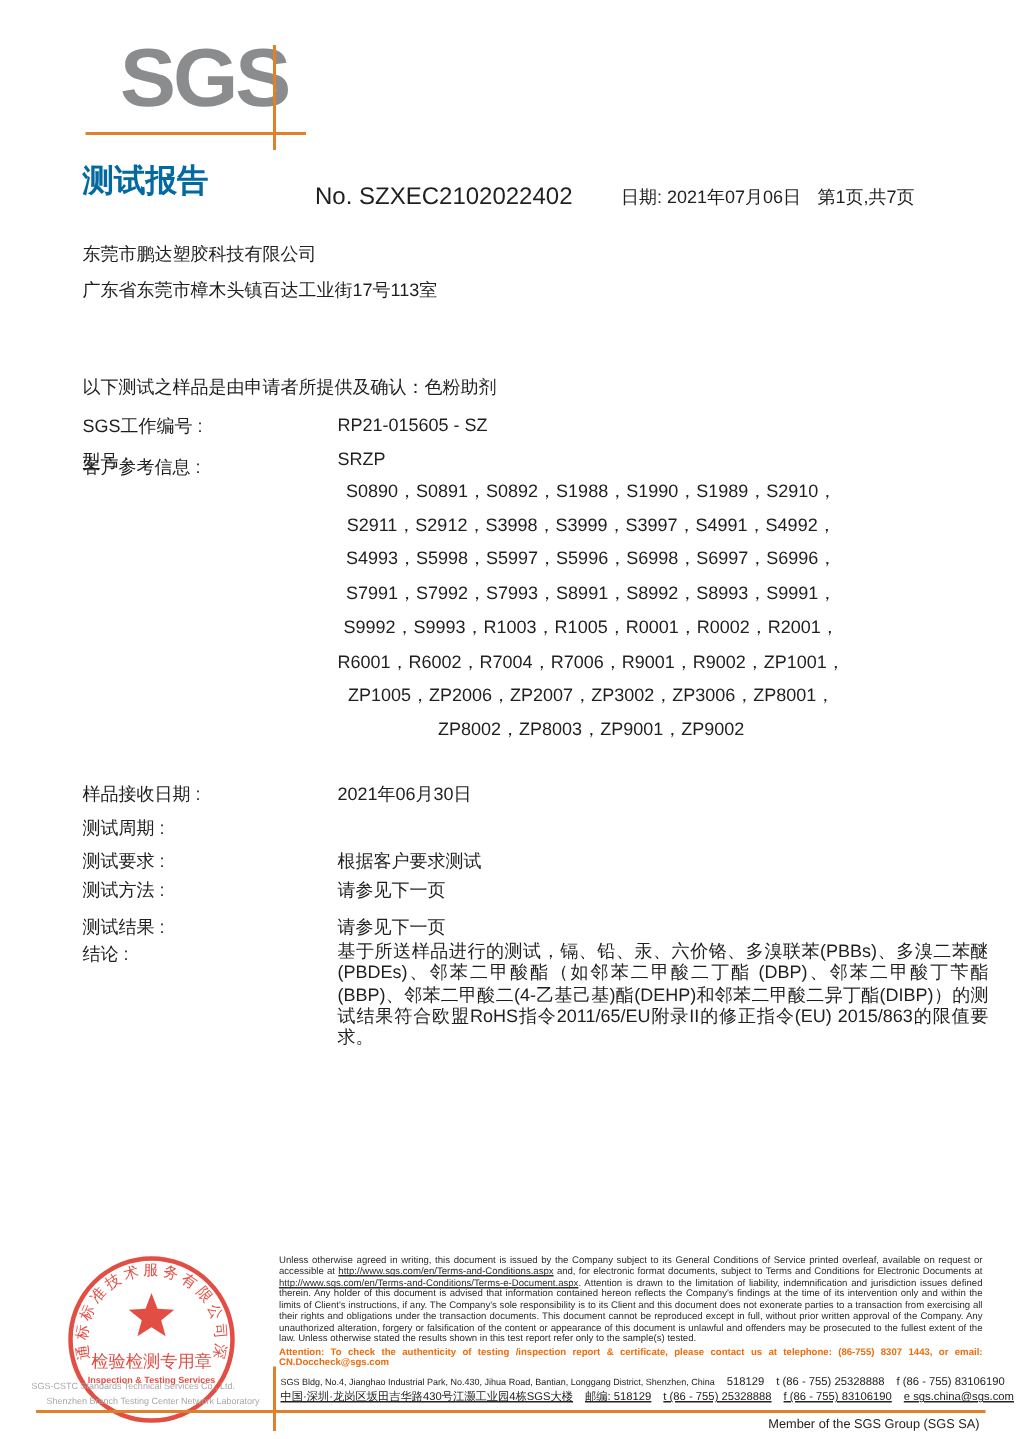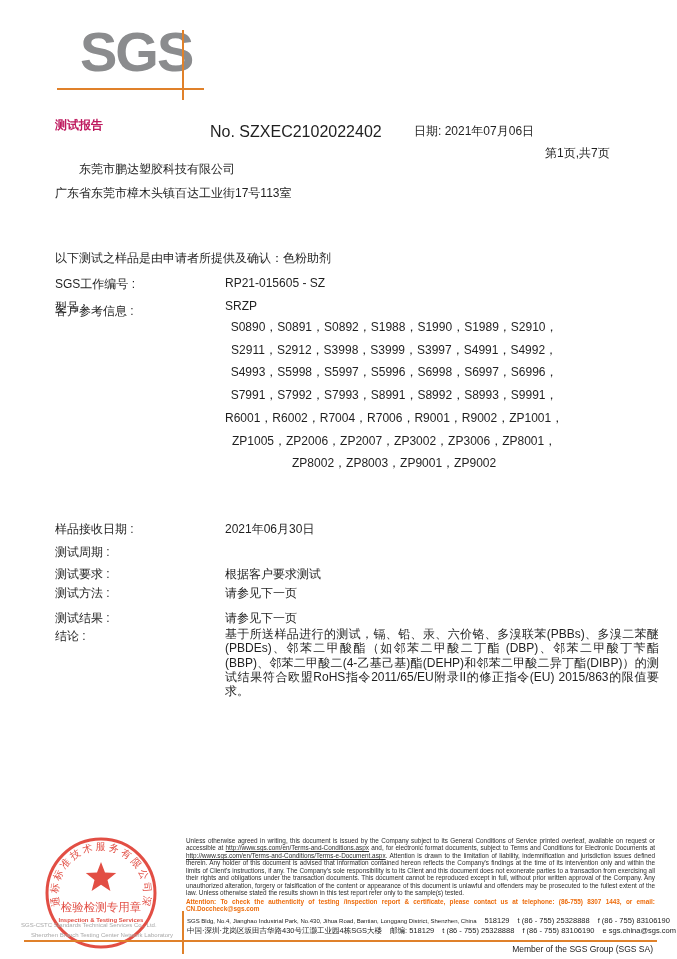--- a/index.html
+++ b/index.html
@@ -18,30 +18,30 @@
     left: 80px; top: 24px;
     font-size: 56px; font-weight: 700;
     color: #8b8c8e; letter-spacing: -2px;
     line-height: 1;
     transform: scaleY(0.98);
   }
   .logo-hline { left: 57px; top: 88px; width: 147px; height: 2px; background: #e0812a; }
   .logo-vline { left: 182px; top: 30px; width: 2px; height: 70px; background: #e0812a; }
 
   
-  .title   { left: 55px;  top: 117px; font-size: 12px; font-weight: 700; color:#be185d; }
+  .title   { left: 55px;  top: 106px; font-size: 21px; font-weight: 700; color:#0369a1; }
   .rep-no  { left: 210px; top: 123px; font-size: 16px; }
   .rep-date{ left: 414px; top: 123px; font-size: 12px; }
-  .rep-page{ left: 545px; top: 123px; font-size: 12px; margin-top: 22px; }
+  .rep-page{ left: 545px; top: 123px; font-size: 12px; }
 
   .txt12 { font-size: 12px; line-height: 1.2; }
   .label { left: 55px; font-size: 12px; }
   .value { left: 225px; font-size: 12px; }
 
-  .comp-name { left: 55px; top: 162px; margin-left: 24px; }
+  .comp-name { left: 55px; top: 162px; }
   .comp-addr { left: 55px; top: 186px; }
   .intro     { left: 55px; top: 251px; }
 
   .ref-lines div { line-height: 22.7px; white-space: nowrap; text-align: center; }
 
   .conclusion {
     left: 225px; top: 627px; width: 434px;
     font-size: 12px; line-height: 14.3px; text-align: justify;
   }
 
@@ -51,21 +51,21 @@
     font-size: 6.4px; line-height: 7.45px;
     color: #2c2c2c; text-align: justify;
   }
   .fine .lnk { text-decoration: underline; }
   .attention {
     margin-top: 1px;
     color: #ed6c0c; font-weight: 700;
   }
   .addr-en { left: 187px; top: 916px; width: 468px; font-size: 6px; color:#222; white-space: nowrap; }
   .addr-en .big { font-size: 7.5px; }
-  .addr-cn { left: 187px; top: 926px; width: 468px; font-size: 7.5px; color:#222; white-space: nowrap; }
+  .addr-cn { left: 187px; top: 926px; width: 468px; font-size: 7.5px; color:#222; white-space: nowrap; text-decoration: underline; }
   .addr-gap { display:inline-block; width: 8px; }
   .foot-hline { left: 24px; top: 940px; width: 633px; height: 2px; background: #e0812a; }
   .foot-vline { left: 182px; top: 911px; width: 2px; height: 43px; background: #e0812a; }
   .member { right: 24px; top: 944px; font-size: 8.5px; color: #222; text-align: center; }
 
   .grey-co { left: 21px; top: 920px; font-size: 6px; color: #a8a8a8; line-height: 10px; }
   .stamp-svg { left: 36px; top: 837px; }
 </style>
 </head>
 <body>
@@ -91,20 +91,21 @@
 
   <div class="abs label" style="top:299px">型号 :</div>
   <div class="abs value" style="top:299px">SRZP</div>
 
   <div class="abs label" style="top:303px">客户参考信息 :</div>
   <div class="abs value ref-lines" style="top:316px">
     <div>S0890，S0891，S0892，S1988，S1990，S1989，S2910，</div>
     <div>S2911，S2912，S3998，S3999，S3997，S4991，S4992，</div>
     <div>S4993，S5998，S5997，S5996，S6998，S6997，S6996，</div>
     <div>S7991，S7992，S7993，S8991，S8992，S8993，S9991，</div>
+    <div>S9992，S9993，R1003，R1005，R0001，R0002，R2001，</div>
     <div>R6001，R6002，R7004，R7006，R9001，R9002，ZP1001，</div>
     <div>ZP1005，ZP2006，ZP2007，ZP3002，ZP3006，ZP8001，</div>
     <div>ZP8002，ZP8003，ZP9001，ZP9002</div>
   </div>
 
   <div class="abs label" style="top:521px">样品接收日期 :</div>
   <div class="abs value" style="top:521px">2021年06月30日</div>
 
   <div class="abs label" style="top:544px">测试周期 :</div>
 

